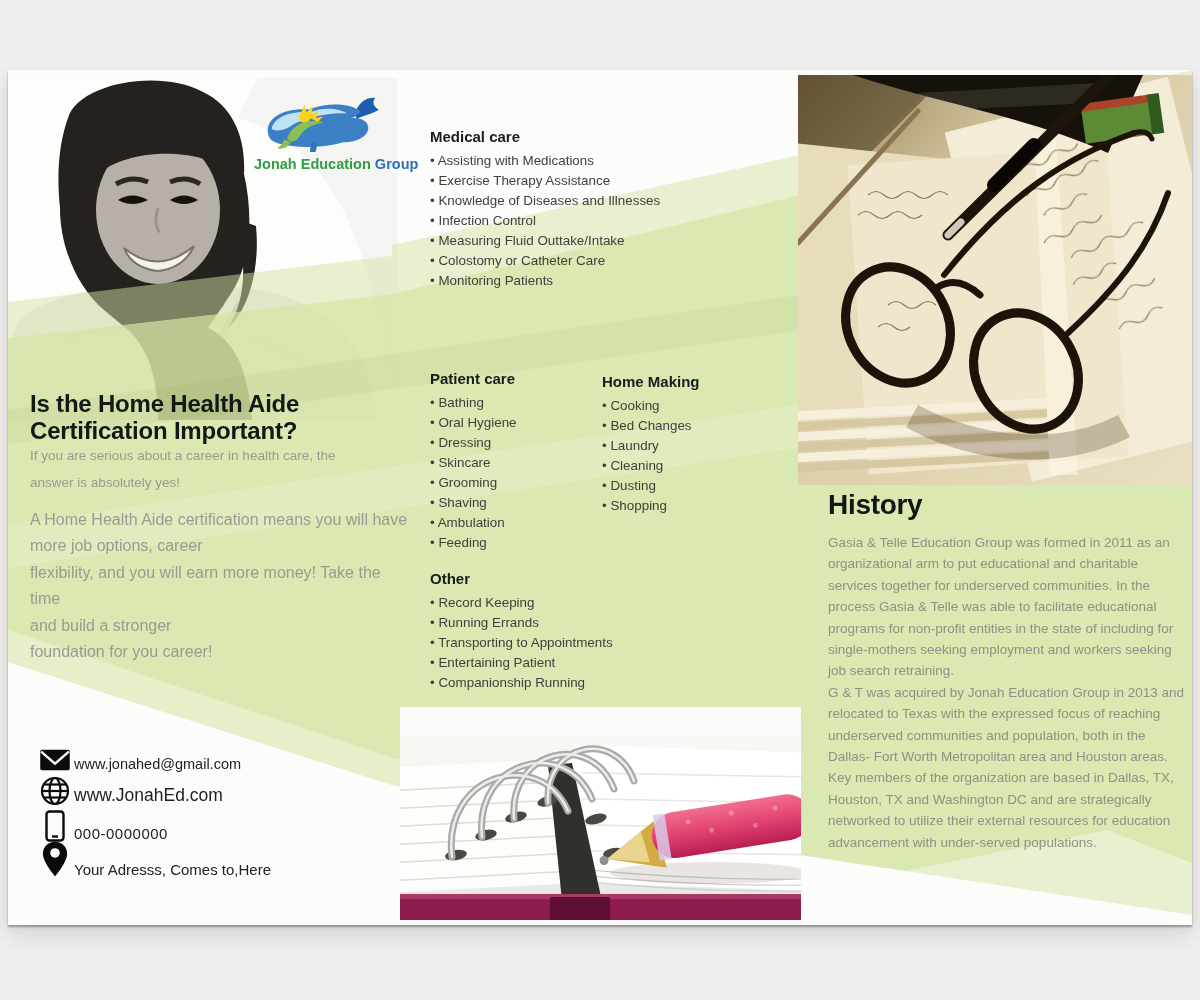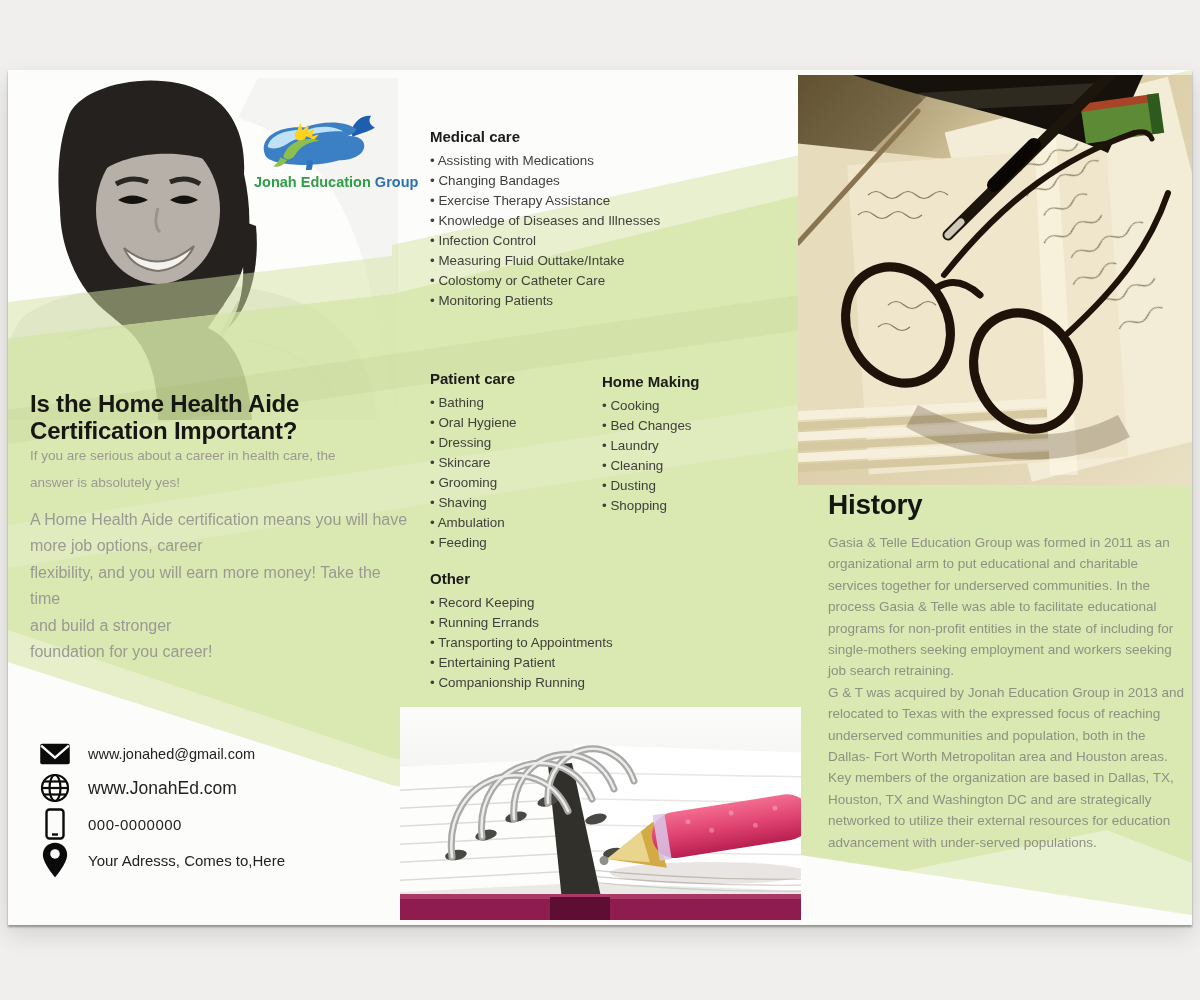--- a/index.html
+++ b/index.html
@@ -14,28 +14,28 @@
     box-shadow:0 2px 2px rgba(95,95,90,.6),0 10px 22px rgba(0,0,0,.12);
   }
   .abs{position:absolute}
   .photo{position:absolute;overflow:hidden}
   .photo svg{display:block}
   .portrait{left:0;top:8px;width:390px;height:342px;z-index:1}
   .greens{position:absolute;left:0;top:0;width:1184px;height:855px;z-index:2;pointer-events:none}
   .desk{left:790px;top:5px;width:394px;height:410px;z-index:3}
   .notebook{left:392px;top:637px;width:401px;height:213px;z-index:3}
   .z4{z-index:4}
-  .logo{left:246px;top:44px;width:134px;text-align:left}
+  .logo{left:246px;top:26px;width:134px;text-align:center}
   .logo-caption{font-size:14.5px;font-weight:bold;margin-top:0;white-space:nowrap}
   .logo-caption .lg-green{color:#2f9e45}
   .logo-caption .lg-blue{color:#2e6fba}
   .headline{left:22px;top:320px;font-size:24px;line-height:27px;font-weight:bold;color:#161614;white-space:pre-line;letter-spacing:-.2px}
   .intro{left:22px;top:372px;font-size:13.5px;line-height:27px;color:#9a9a93;white-space:pre-line}
   .bodytext{left:22px;top:437px;width:382px;font-size:16px;line-height:26.4px;color:#9a9a93;white-space:pre-line}
-  .contact{left:28px;width:360px;height:36px;display:flex;align-items:center;gap:14px;color:#222220}
+  .contact{left:28px;width:360px;height:36px;display:flex;align-items:flex-end;color:#222220}
   .c1{top:666px}.c2{top:700px}.c3{top:736px}.c4{top:772px}
   .c-icon{width:38px;display:flex;justify-content:center;align-items:center}
   .c1 .c-text{font-size:14.5px}
   .c2 .c-text{font-size:17.5px}
   .c3 .c-text{font-size:15px;letter-spacing:.5px}
   .c4 .c-text{font-size:15px}
   .sec{position:absolute;z-index:4}
   .sec h3{margin:16px 0 6px 0;font-size:15px;color:#1b1b19;font-weight:bold}
   .sec .li{font-size:13.4px;line-height:20px;color:#3f3f3c}
   .sec .li::before{content:"\2022  "}
@@ -304,21 +304,20 @@
         </svg>
     </span>
     <span class="c-text">Your Adresss, Comes to,Here</span>
   </div>
 
   <div class="sec sec-medical">
     <h3>Medical care</h3>
     <div>
 
         <div class="li">Assisting with Medications</div>
-        <div class="li">Changing Bandages</div>
         <div class="li">Exercise Therapy Assistance</div>
         <div class="li">Knowledge of Diseases and Illnesses</div>
         <div class="li">Infection Control</div>
         <div class="li">Measuring Fluid Outtake/Intake</div>
         <div class="li">Colostomy or Catheter Care</div>
         <div class="li">Monitoring Patients</div>
       </div>
   </div>
   <div class="sec sec-patient">
     <h3>Patient care</h3>

